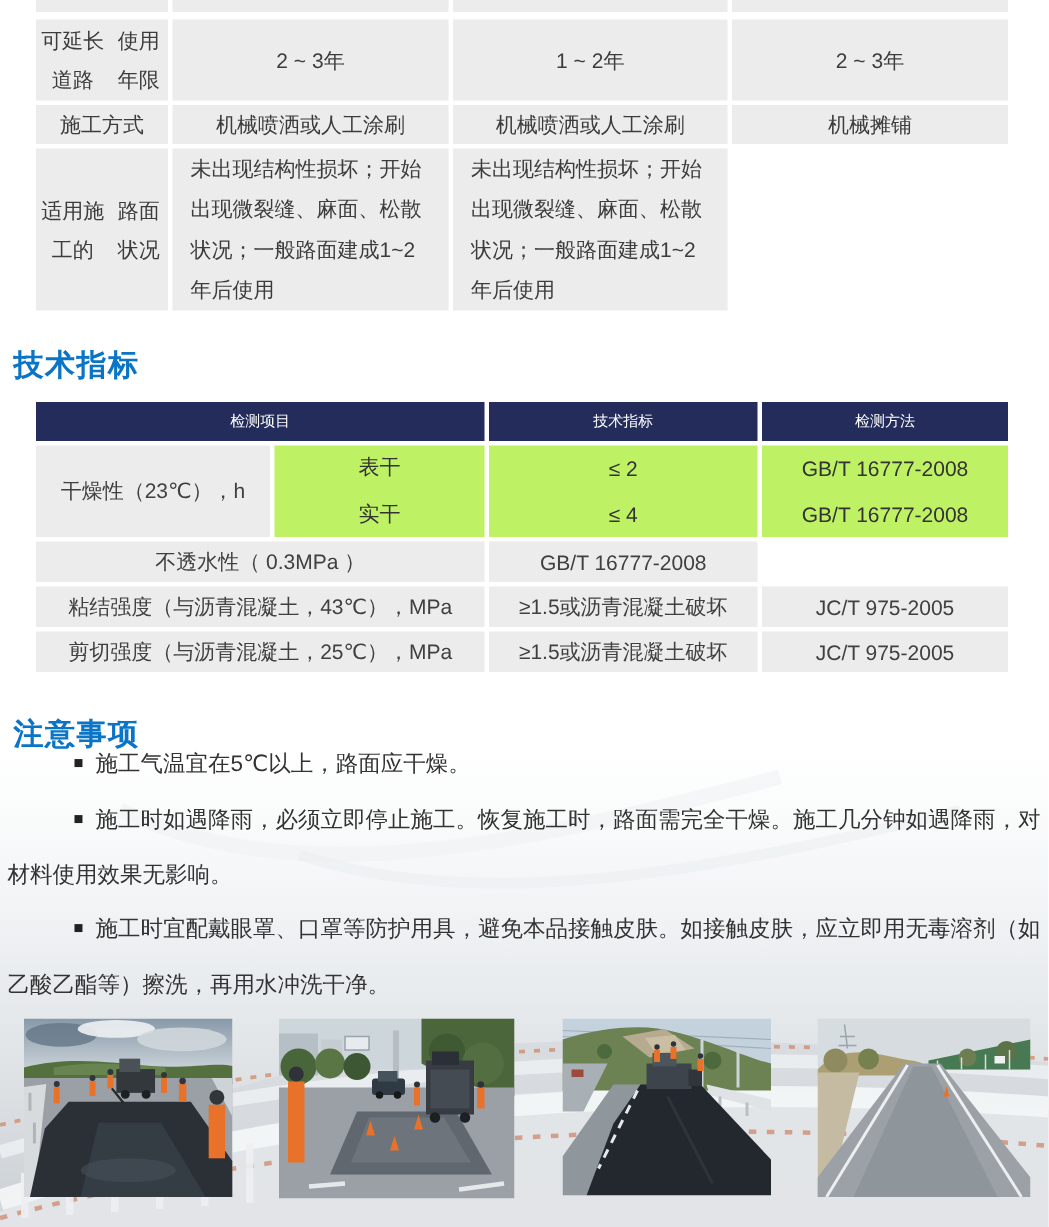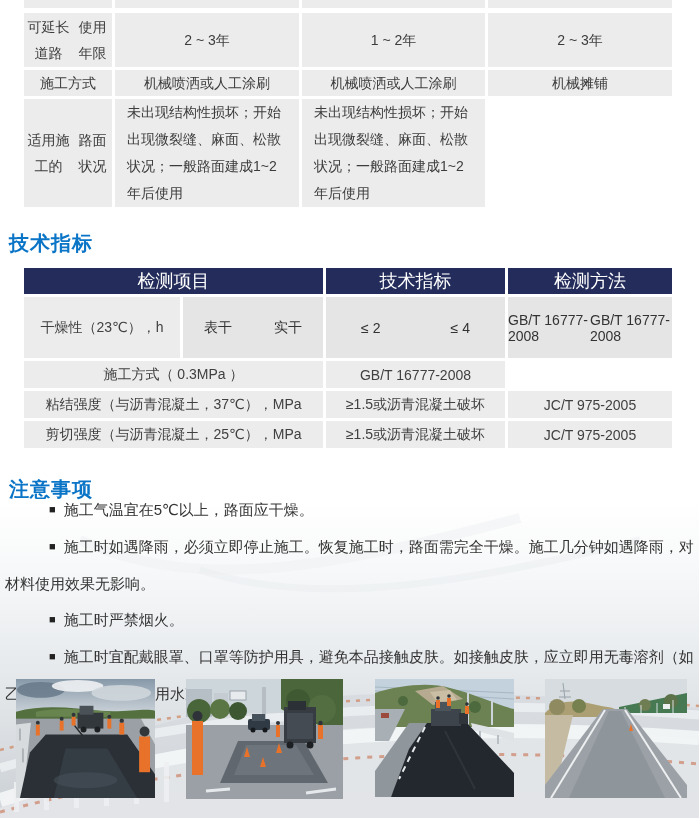--- a/index.html
+++ b/index.html
@@ -24,24 +24,24 @@
   
   .heading{position:absolute;left:9px;font-size:20px;font-weight:bold;
     color:#0a74c6;z-index:1;letter-spacing:1px;}
   .h-tech{top:230px;}
   .h-notes{top:476px;}
   
   .table2{position:absolute;left:24px;top:268px;z-index:1;
     display:grid;grid-template-columns:156px 140px 179px 164px;
     grid-template-rows:26px 61px 27px 27px 27px;gap:3px;font-size:14px;}
   .th{background:#232c5a;color:#ffffff;display:flex;align-items:center;
-    justify-content:center;font-size:18px;}
+    justify-content:center;font-size:10px;}
   .span2{grid-column:1 / 3;}
   .td{background:#ececec;color:#404040;display:flex;align-items:center;justify-content:center;text-align:center;}
-  .stack{background:#e5e5e5;display:flex;flex-direction:row;}
+  .stack{background:#bef264;display:flex;flex-direction:column;}
   .stack div{flex:1;display:flex;align-items:center;justify-content:center;color:#333333;}
   
   .notes{position:absolute;left:5px;top:492px;width:692px;z-index:1;}
   .notes p{margin:0;font-size:15px;line-height:36px;color:#333333;text-indent:44px;}
   .notes .mk{font-size:11px;position:relative;top:-2px;margin-right:8px;color:#222;}
   
   .bg-decor{position:absolute;left:0;top:500px;width:699px;height:318px;z-index:0;}
   
   .photos{position:absolute;left:16px;top:679px;width:671px;height:121px;
     display:flex;justify-content:space-between;align-items:flex-start;z-index:2;}
@@ -93,38 +93,37 @@
   </div>
   <div class="stack">
     <div>≤ 2</div>
     <div>≤ 4</div>
   </div>
   <div class="stack">
     <div>GB/T 16777-2008</div>
     <div>GB/T 16777-2008</div>
   </div>
 
-  <div class="td span2">施工方式（ 0.3MPa ）</div>
+  <div class="td span2">不透水性（ 0.3MPa ）</div>
   <div class="td">GB/T 16777-2008</div>
 
-  <div class="td span2">粘结强度（与沥青混凝土，37℃），MPa</div>
+  <div class="td span2">粘结强度（与沥青混凝土，43℃），MPa</div>
   <div class="td">≥1.5或沥青混凝土破坏</div>
   <div class="td">JC/T 975-2005</div>
 
   <div class="td span2">剪切强度（与沥青混凝土，25℃），MPa</div>
   <div class="td">≥1.5或沥青混凝土破坏</div>
   <div class="td">JC/T 975-2005</div>
 </div>
 
 <div class="heading h-notes">注意事项</div>
 
 <div class="notes">
   <p><span class="mk">■</span><span>施工气温宜在5℃以上，路面应干燥。</span></p>
   <p><span class="mk">■</span><span>施工时如遇降雨，必须立即停止施工。恢复施工时，路面需完全干燥。施工几分钟如遇降雨，对材料使用效果无影响。</span></p>
-  <p><span class="mk">■</span><span>施工时严禁烟火。</span></p>
   <p><span class="mk">■</span><span>施工时宜配戴眼罩、口罩等防护用具，避免本品接触皮肤。如接触皮肤，应立即用无毒溶剂（如乙酸乙酯等）擦洗，再用水冲洗干净。</span></p>
 </div>
 
 <div class="bg-decor">
   <svg width="699" height="318" viewBox="0 0 699 318">
     <defs>
       <linearGradient id="fade" x1="0" y1="0" x2="0" y2="1">
         <stop offset="0" stop-color="#eceff1" stop-opacity="0"></stop>
         <stop offset="0.45" stop-color="#e4e8eb" stop-opacity="0.75"></stop>
         <stop offset="1" stop-color="#c9ced3"></stop>

